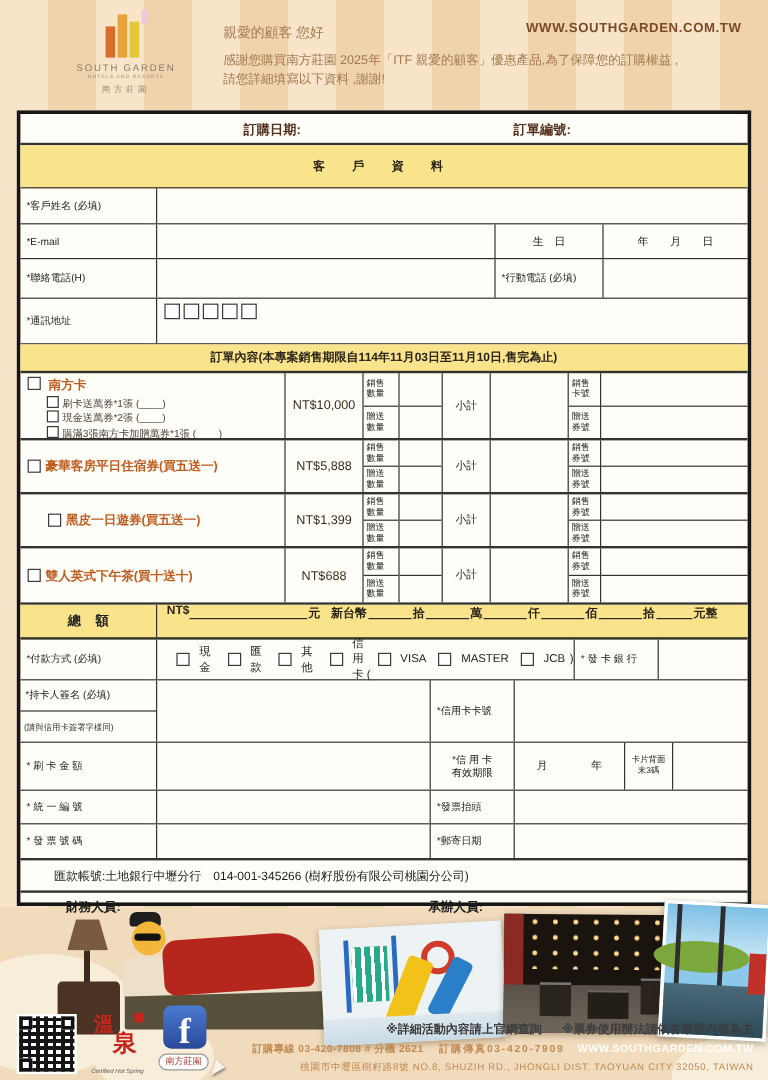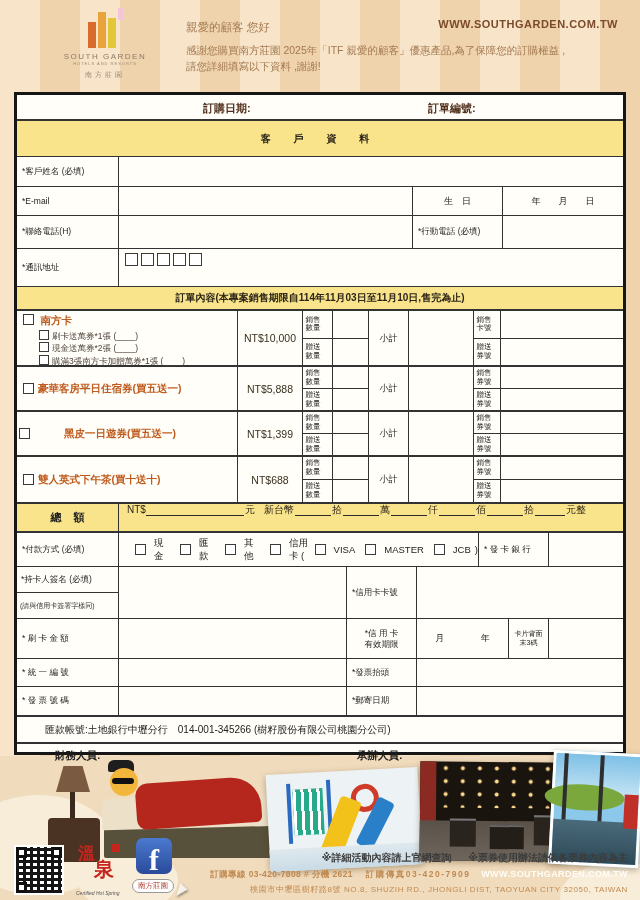--- a/index.html
+++ b/index.html
@@ -43,38 +43,38 @@
   .half{flex:1;display:flex;align-items:center;}
   .half.divided{border-bottom:1px solid #333;}
   .vlabel{width:20px;line-height:1.15;text-align:center;font-size:7.5px;color:#1c1c1c;}
   .cb{display:inline-block;width:9px;height:9px;border:1px solid #3a3a3a;background:#fff;
       vertical-align:-1px;margin-right:4px;flex:none;}
   .cb.sm{width:8px;height:8px;margin-right:3px;}
   .pbox{display:inline-block;width:11px;height:11px;border:1px solid #3a3a3a;background:#fff;margin-right:3px;}
   .prod-name{color:#BF5B1E;font-size:10.5px;font-weight:bold;}
   .prod-opts{margin-left:16px;margin-top:2px;font-size:8.5px;color:#4A4038;line-height:1.45;}
   .price{font-size:10.5px;color:#39301f;justify-content:center;width:65px;}
-  .w102{width:102px;flex:none;}
+  .w102{width:114px;flex:none;}
   .w221{width:221px;flex:none;}
   .w30{width:30px;flex:none;}
   .w36{width:36px;flex:none;}
   .w40{width:40px;flex:none;}
   .w65{width:65px;flex:none;}
   .w27{width:27px;flex:none;}
   .w70{width:70px;flex:none;}
   .w74{width:74px;flex:none;}
   .w90{width:90px;flex:none;}
   .w92{width:92px;flex:none;}
   .w120{width:120px;flex:none;}
   .w228{width:228px;flex:none;}
   .grow{flex:1;}
   .datelbl{position:absolute;top:6px;font-size:11px;font-weight:bold;color:#52301C;}
   .sect{width:100%;justify-content:center;font-weight:bold;color:#2b2417;}
   .ul{display:inline-block;border-bottom:1px solid #2b2b2b;height:11px;}
-  .tot-body{display:flex;align-items:center;padding:0 6px 16px 8px;font-size:10px;color:#2b2417;flex:1;}
+  .tot-body{display:flex;align-items:flex-start;padding:0 6px 16px 8px;font-size:10px;color:#2b2417;flex:1;font-weight:bold;}
   .tot-lab{letter-spacing:12px;font-weight:bold;font-size:11px;padding-left:12px;}
   .unit{margin:0 1px;}
   .paychk{display:flex;align-items:center;gap:4px;font-size:9.5px;padding-left:16px;flex-wrap:nowrap;}
   .staff{font-size:10.5px;font-weight:bold;color:#1c1c1c;}
   .tiny2{line-height:1.2;text-align:center;font-size:7.5px;}
 
   
   .photo{position:absolute;box-shadow:0 2px 6px rgba(60,40,10,.35);}
   #ph-bed{left:46px;top:752px;width:238px;height:110px;background:transparent;box-shadow:none;}
   .lampshade{position:absolute;left:10px;top:14px;width:34px;height:26px;background:#7A5A40;
@@ -288,21 +288,21 @@
           <span class="vlabel">贈送券號</span>
         </div>
     </div>
     <div class="c grow last col">
       <div class="half divided"></div>
       <div class="half"></div>
     </div>
   </div>
 
   <div class="r h45 thick">
-    <div class="c w221" style="padding-left:2px;gap:30px;">
+    <div class="c w221" style="padding-left:23px;">
       <span class="cb"></span>
       <span class="prod-name">黑皮一日遊券(買五送一)</span>
     </div>
     <div class="c price">NT$1,399</div>
     <div class="c w30 col">
       <div class="half divided">
           <span class="vlabel">銷售數量</span>
         </div>
       <div class="half">
           <span class="vlabel">贈送數量</span>

